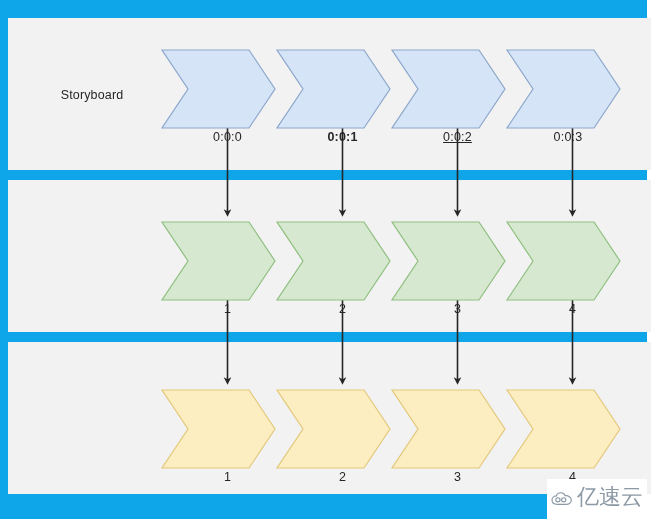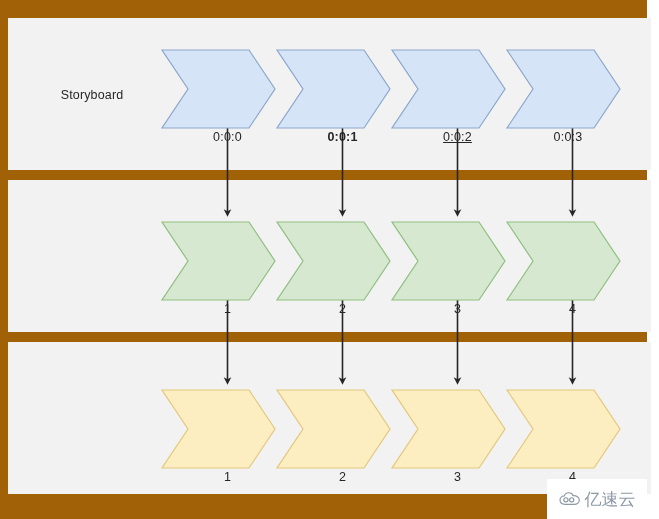--- a/index.html
+++ b/index.html
@@ -14,21 +14,21 @@
     position: relative;
     overflow: hidden;
   }
 
   #canvas {
     position: absolute;
     left: 0;
     top: 0;
     width: 647px;
     height: 519px;
-    background: #a16207;
+    background: #0ea5e9;
   }
 
   .band {
     position: absolute;
     left: 8px;
     width: 643px;
     background: #f2f2f2;
   }
   .band-0 { top: 18px;  height: 152px; }
   .band-1 { top: 180px; height: 152px; }
@@ -75,23 +75,23 @@
     bottom: 0px;
     width: 100px;
     height: 40px;
     background: #ffffff;
     display: flex;
     align-items: center;
     justify-content: center;
     gap: 4px;
   }
   .watermark .wm-text {
-    font-size: 17px;
+    font-size: 22px;
     color: #8c99a6;
-    font-family: Liberation Sans, sans-serif;
+    font-family: Liberation Mono, monospace;
     letter-spacing: 0px;
     line-height: 1;
   }
 </style>
 </head>
 <body>
 
 <div id="canvas">
 
   <div class="band band-0"></div>

